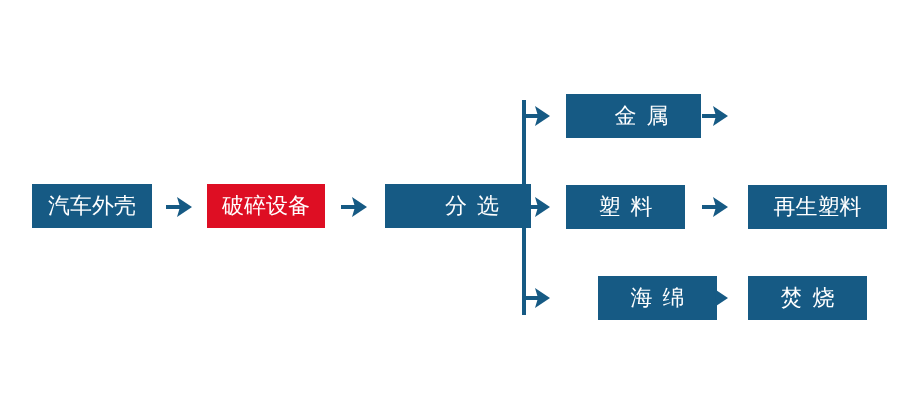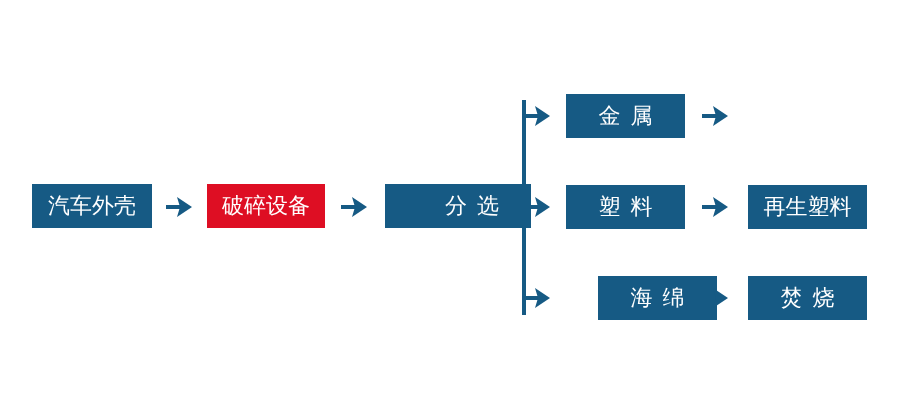--- a/index.html
+++ b/index.html
@@ -66,42 +66,42 @@
   <div class="node blue" style="left: 385px; top: 184px; width: 118px; letter-spacing: 0.45em; text-indent: 0.45em; padding-left: 28px;">分选</div>
 
   <div class="vline"></div>
 
   <div class="arrow" style="left:524px;top:106px;">
     <svg viewBox="0 0 27 20">
         <rect class="shape" x="0" y="8" width="14" height="4"></rect>
         <polygon class="shape" points="11,0 26,10 11,20 14,10"></polygon>
       </svg>
   </div>
-  <div class="node blue" style="left: 566px; top: 94px; width: 119px; letter-spacing: 0.45em; text-indent: 0.45em;">金属</div>
+  <div class="node blue" style="left: 566px; top: 94px; width: 119px; letter-spacing: 0.45em; text-indent: 0.45em; padding-left: 16px;">金属</div>
   <div class="arrow" style="left:702px;top:106px;">
     <svg viewBox="0 0 27 20">
         <rect class="shape" x="0" y="8" width="14" height="4"></rect>
         <polygon class="shape" points="11,0 26,10 11,20 14,10"></polygon>
       </svg>
   </div>
 
   <div class="arrow" style="left:524px;top:197px;">
     <svg viewBox="0 0 27 20">
         <rect class="shape" x="0" y="8" width="14" height="4"></rect>
         <polygon class="shape" points="11,0 26,10 11,20 14,10"></polygon>
       </svg>
   </div>
   <div class="node blue" style="left: 566px; top: 185px; width: 119px; letter-spacing: 0.45em; text-indent: 0.45em; font-family: Liberation Serif, serif;">塑料</div>
   <div class="arrow" style="left:702px;top:197px;">
     <svg viewBox="0 0 27 20">
         <rect class="shape" x="0" y="8" width="14" height="4"></rect>
         <polygon class="shape" points="11,0 26,10 11,20 14,10"></polygon>
       </svg>
   </div>
-  <div class="node blue" style="left:748px;top:185px;width:119px;">再生塑料</div>
+  <div class="node blue" style="left:748px;top:185px;width:139px;">再生塑料</div>
 
   <div class="arrow" style="left:524px;top:288px;">
     <svg viewBox="0 0 27 20">
         <rect class="shape" x="0" y="8" width="14" height="4"></rect>
         <polygon class="shape" points="11,0 26,10 11,20 14,10"></polygon>
       </svg>
   </div>
   <div class="node blue" style="left: 598px; top: 276px; width: 119px; letter-spacing: 0.45em; text-indent: 0.45em;">海绵</div>
   <div class="arrow" style="left:702px;top:288px;">
     <svg viewBox="0 0 27 20">

